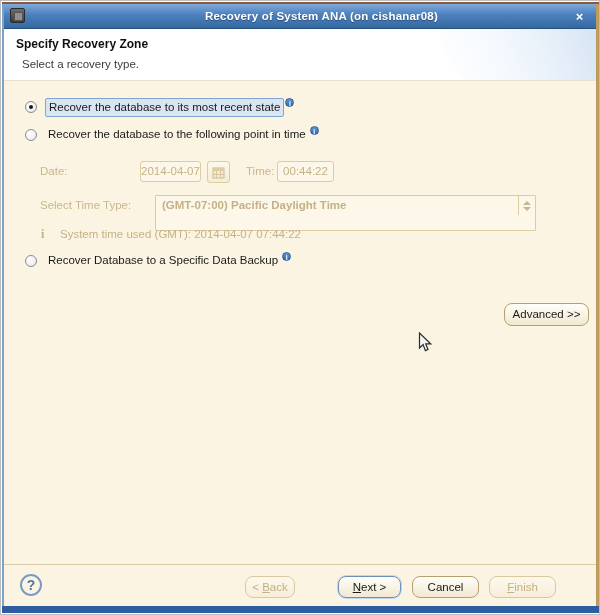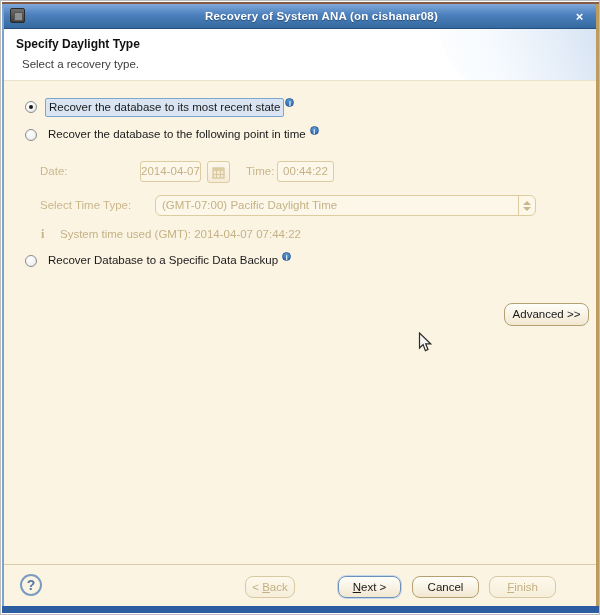--- a/index.html
+++ b/index.html
@@ -49,22 +49,22 @@
   .opt-label.focused { background:#d9e5f3; border:1px solid #7ea6ce; border-radius:2px; }
   .info-badge { display:inline-block; width:9px; height:9px; border-radius:50%; margin-left:1px;
            background:linear-gradient(#5e9ad6,#2f69ab); color:#fff; font-size:7px; font-weight:bold;
            text-align:center; line-height:9px; vertical-align:6px; border:1px solid #2a5d98; }
 
   .field-label { position:absolute; font-size:11.5px; color:#c9b78b; top:4px; }
   .dis-input { position:absolute; top:0; height:21px; border:1px solid #ddcc9f; border-radius:3px;
            background:#fdf7e9; color:#c4b285; font-size:11.5px; text-align:center; line-height:19px; }
   .cal-btn { position:absolute; top:0; width:23px; height:22px; border:1px solid #ddcc9f; border-radius:3px;
            background:linear-gradient(#fdf8ec,#f5ecd6); display:flex; align-items:center; justify-content:center; }
-  .combo { position:absolute; top:0; height:21px; border:1px solid #ddcc9f; border-radius:6px;
-           background:#fdf7e9; color:#c4b285; font-size:11.5px; line-height:19px; padding-left:6px; }
+  .combo { position:absolute; top:0; height:36px; border:1px solid #ddcc9f; border-radius:1px;
+           background:#fdf7e9; color:#c4b285; font-size:11.5px; line-height:19px; padding-left:6px;font-weight:bold; }
   .combo-spin { position:absolute; right:0; top:0; width:17px; height:19px; border-left:1px solid #ddcc9f;
            display:flex; flex-direction:column; align-items:center; justify-content:center; gap:2px; }
   .tri-up   { width:0; height:0; border-left:4px solid transparent; border-right:4px solid transparent;
            border-bottom:4px solid #c9b78b; }
   .tri-down { width:0; height:0; border-left:4px solid transparent; border-right:4px solid transparent;
            border-top:4px solid #c9b78b; }
   .sys-i   { position:absolute; left:37px; top:0; font-size:12px; font-weight:bold; color:#c4b285;
            font-family:"Liberation Serif", serif; }
   .sys-text{ position:absolute; left:56px; top:1px; font-size:11.5px; color:#c4b285; }
 
@@ -101,21 +101,21 @@
   <div class="bottombar"></div>
 
   <div class="titlebar">
     <span class="app-icon"></span>
     <span class="title-text">Recovery of System ANA  (on cishanar08)</span>
     <span class="close-btn">×</span>
   </div>
 
   <div class="header">
     <div class="header-wedge"></div>
-    <div class="header-title">Specify Daylight Type</div>
+    <div class="header-title">Specify Recovery Zone</div>
     <div class="header-subtitle">Select a recovery type.</div>
   </div>
 
   <div class="content">
 
     <div class="opt-row" style="top:45px;">
       <span class="radio"></span>
       <span class="opt-label">Recover the database to the following point in time</span>
       <span class="info-badge">i</span>
     </div>

